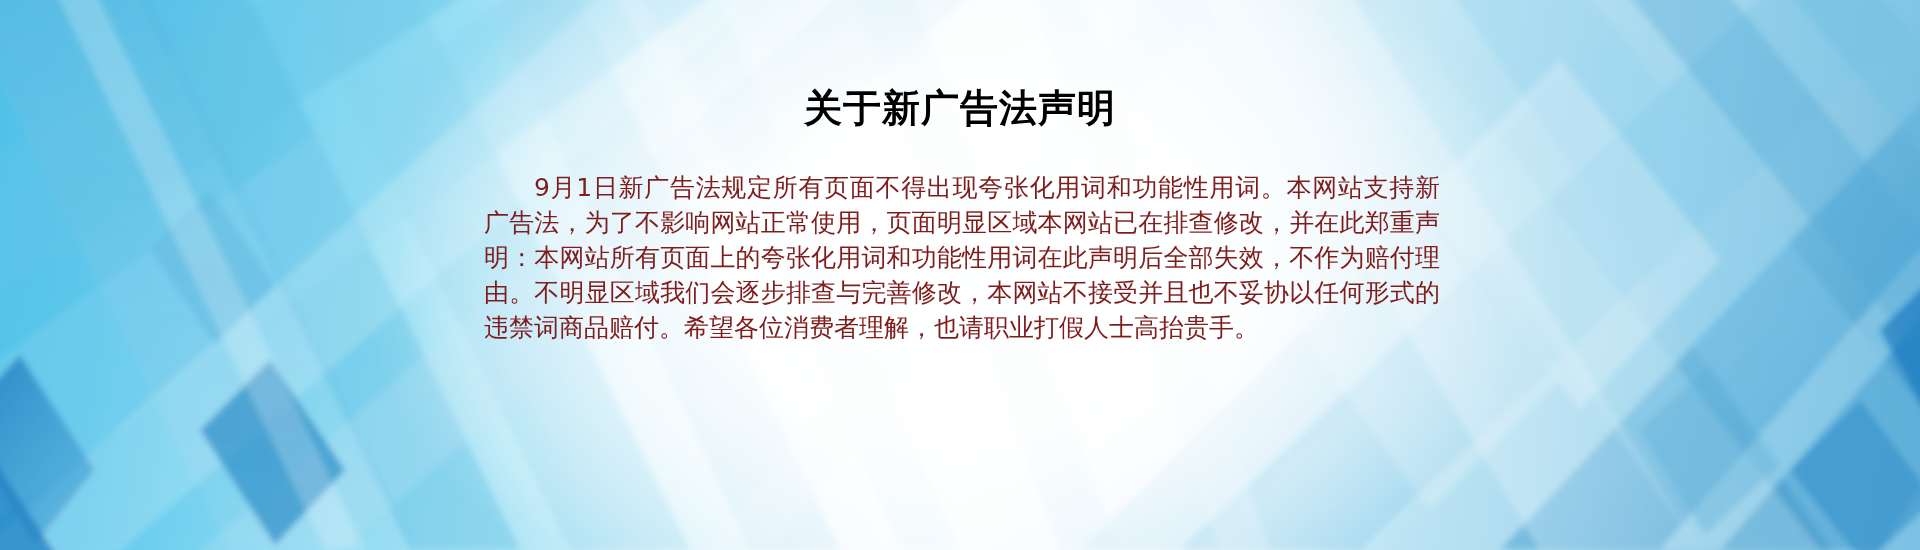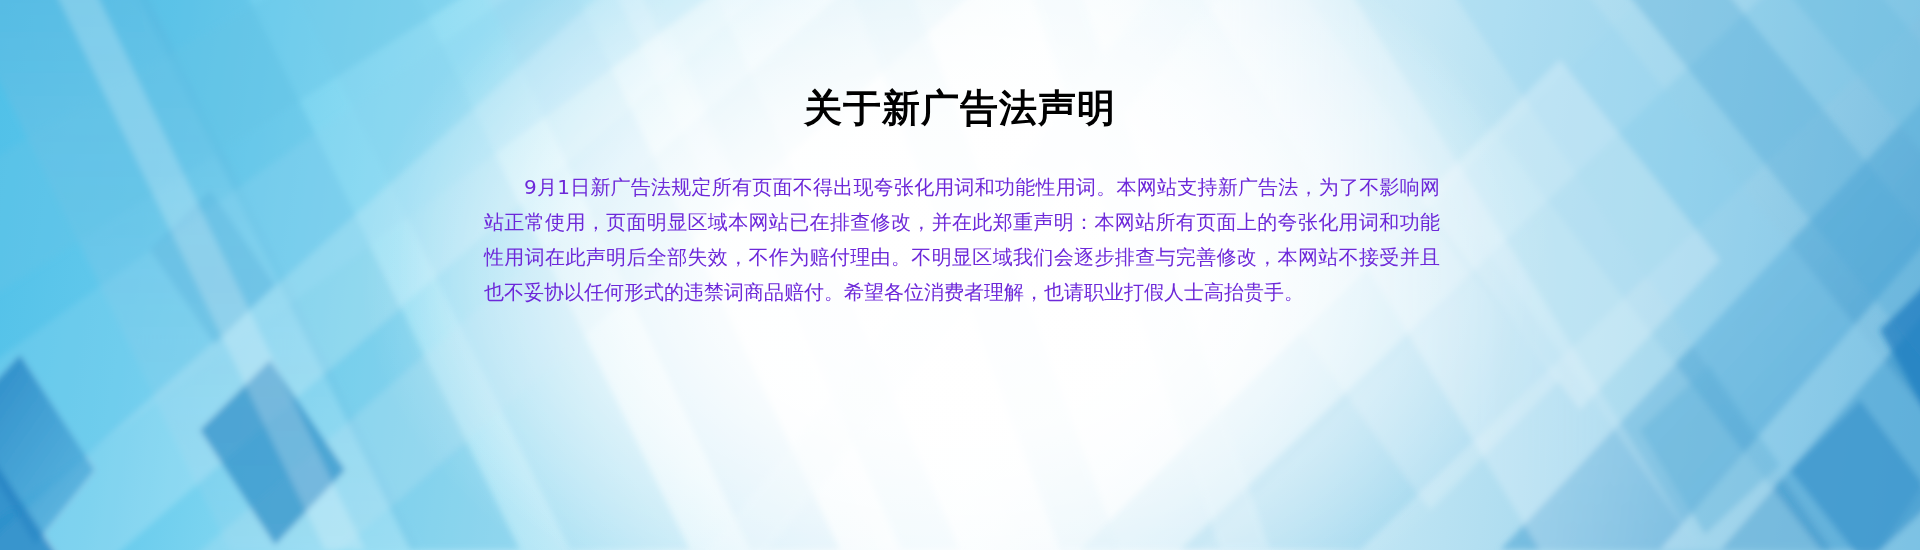--- a/index.html
+++ b/index.html
@@ -83,22 +83,22 @@
     letter-spacing: 1px;
     line-height: 1.2;
     font-family: "DejaVu Sans", "Liberation Sans", sans-serif;
   }
 
   .body-block {
     position: absolute;
     top: 170px;
     left: 484px;
     width: 956px;
-    color: #6d28d9;
-    font-size: 20px;
+    color: #7f1d1d;
+    font-size: 25px;
     line-height: 35px;
     font-family: "DejaVu Sans", "Liberation Sans", sans-serif;
   }
 
   .para {
     margin: 0;
     text-align: justify;
     text-justify: inter-character;
   }
   .para.indent {

